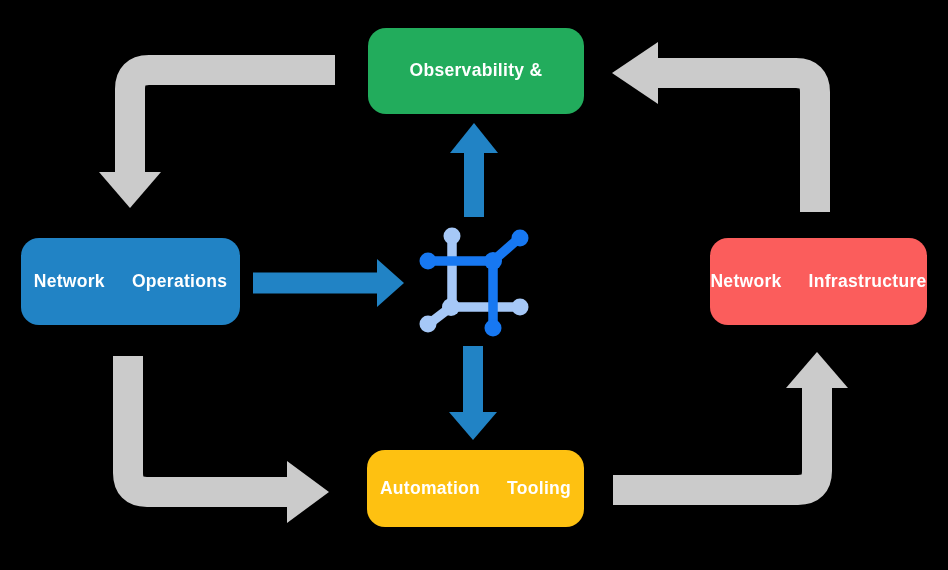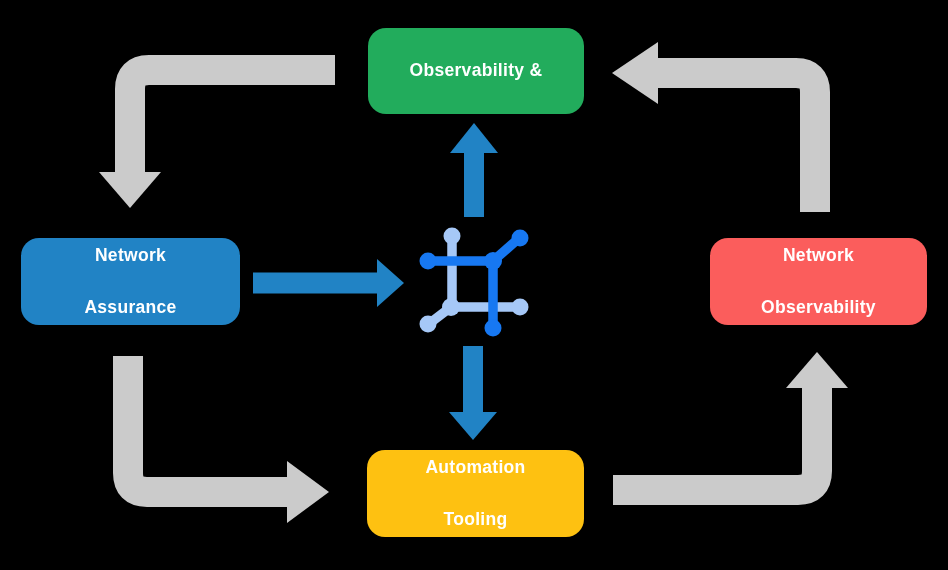--- a/index.html
+++ b/index.html
@@ -14,34 +14,34 @@
   svg.layer {
     position: absolute;
     left: 0; top: 0;
     width: 948px; height: 570px;
     display: block;
   }
   .node {
     position: absolute;
     border-radius: 18px;
     display: flex;
-    flex-direction: column;
+    flex-direction: row;
     align-items: center;
     justify-content: center;
     text-align: center;
     font-size: 17.5px;
     font-weight: 700;
     letter-spacing: 0.3px;
     line-height: 1.45;
     gap: 27px;
   }
   .node-observability { left: 368px; top: 28px;  width: 216px; height: 86px; }
   .node-operations    { left: 21px;  top: 238px; width: 219px; height: 87px; }
   .node-infrastructure{ left: 710px; top: 238px; width: 217px; height: 87px; }
-  .node-automation    { left: 367px; top: 450px; width: 217px; height: 87px; }
+  .node-automation    { left: 367px; top: 450px; width: 217px; height: 77px; }
 </style>
 </head>
 <body style="background-color: rgb(0, 0, 0);">
 
 <div id="canvas">
 
   <svg class="layer" viewBox="0 0 948 570">
 
     <g>
       <path d="M 335 70 L 149 70 Q 130 70 130 89 L 130 174" fill="none" stroke-width="30" stroke="#CBCBCB"></path>
@@ -99,26 +99,26 @@
       </g>
     </g>
   </svg>
 
   <div class="node node-observability" style="background-color: rgb(34, 172, 92); color: rgb(255, 255, 255);">
     <span>Observability &amp;</span>
   </div>
 
   <div class="node node-operations" style="background-color: rgb(33, 131, 197); color: rgb(255, 255, 255);">
     <span>Network</span>
-    <span>Assurance</span>
+    <span>Operations</span>
   </div>
 
   <div class="node node-infrastructure" style="background-color: rgb(251, 93, 92); color: rgb(255, 255, 255);">
     <span>Network</span>
-    <span>Observability</span>
+    <span>Infrastructure</span>
   </div>
 
   <div class="node node-automation" style="background-color: rgb(254, 193, 17); color: rgb(255, 255, 255);">
     <span>Automation</span>
     <span>Tooling</span>
   </div>
 
 </div>
 
 </body></html>

